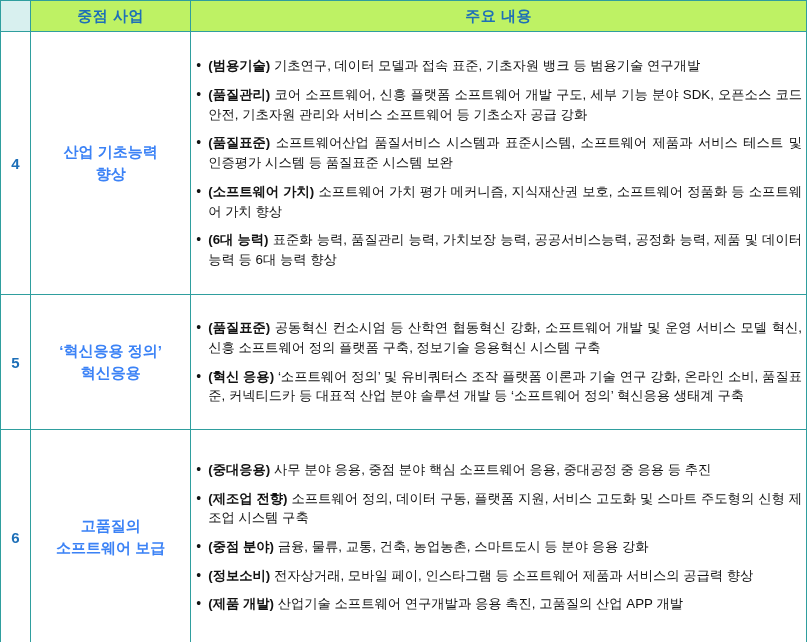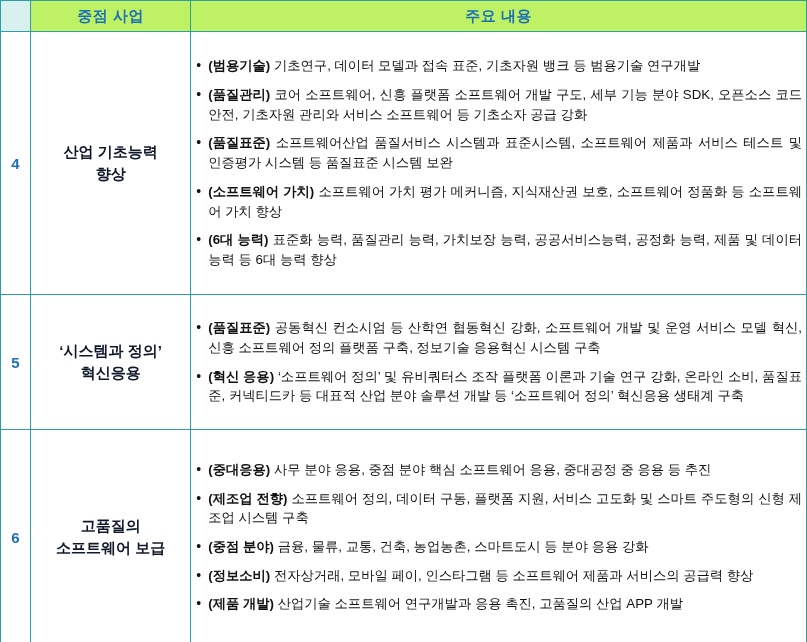--- a/index.html
+++ b/index.html
@@ -42,21 +42,21 @@
   }
   td.num-cell {
     text-align: center;
     color: #1d6fb8;
     font-weight: bold;
     font-size: 15px;
     background: #ffffff;
   }
   td.topic-cell {
     text-align: center;
-    color: #0f172a;
+    color: #3b82f6;
     font-weight: bold;
     font-size: 15px;
     line-height: 1.5;
     background: #ffffff;
     padding: 4px 6px;
   }
   td.content-cell {
     padding: 7px 10px 8px 10px;
     background: #ffffff;
   }
@@ -124,21 +124,21 @@
           <li><span class="lead">(품질표준)</span><span> 소프트웨어산업 품질서비스 시스템과 표준시스템, 소프트웨어 제품과 서비스 테스트 및 인증평가 시스템 등 품질표준 시스템 보완</span></li>
           <li><span class="lead">(소프트웨어 가치)</span><span> 소프트웨어 가치 평가 메커니즘, 지식재산권 보호, 소프트웨어 정품화 등 소프트웨어 가치 향상</span></li>
           <li><span class="lead">(6대 능력)</span><span> 표준화 능력, 품질관리 능력, 가치보장 능력, 공공서비스능력, 공정화 능력, 제품 및 데이터 능력 등 6대 능력 향상</span></li>
         </ul>
       </td>
     </tr>
 
     <tr class="row-5">
       <td class="num-cell">5</td>
       <td class="topic-cell">
-        <div>‘시스템과 정의’</div>
+        <div>‘혁신응용 정의’</div>
         <div>혁신응용</div>
       </td>
       <td class="content-cell">
         <ul class="bullets">
           <li><span class="lead">(품질표준)</span><span> 공동혁신 컨소시엄 등 산학연 협동혁신 강화,  소프트웨어 개발 및 운영 서비스 모델 혁신, 신흥 소프트웨어 정의 플랫폼 구축, 정보기술 응용혁신 시스템 구축</span></li>
           <li><span class="lead">(혁신 응용)</span><span> ‘소프트웨어 정의’ 및 유비쿼터스 조작 플랫폼 이론과 기술 연구 강화, 온라인 소비, 품질표준, 커넥티드카 등 대표적 산업 분야 솔루션 개발 등 ‘소프트웨어 정의’ 혁신응용 생태계 구축</span></li>
         </ul>
       </td>
     </tr>
 

